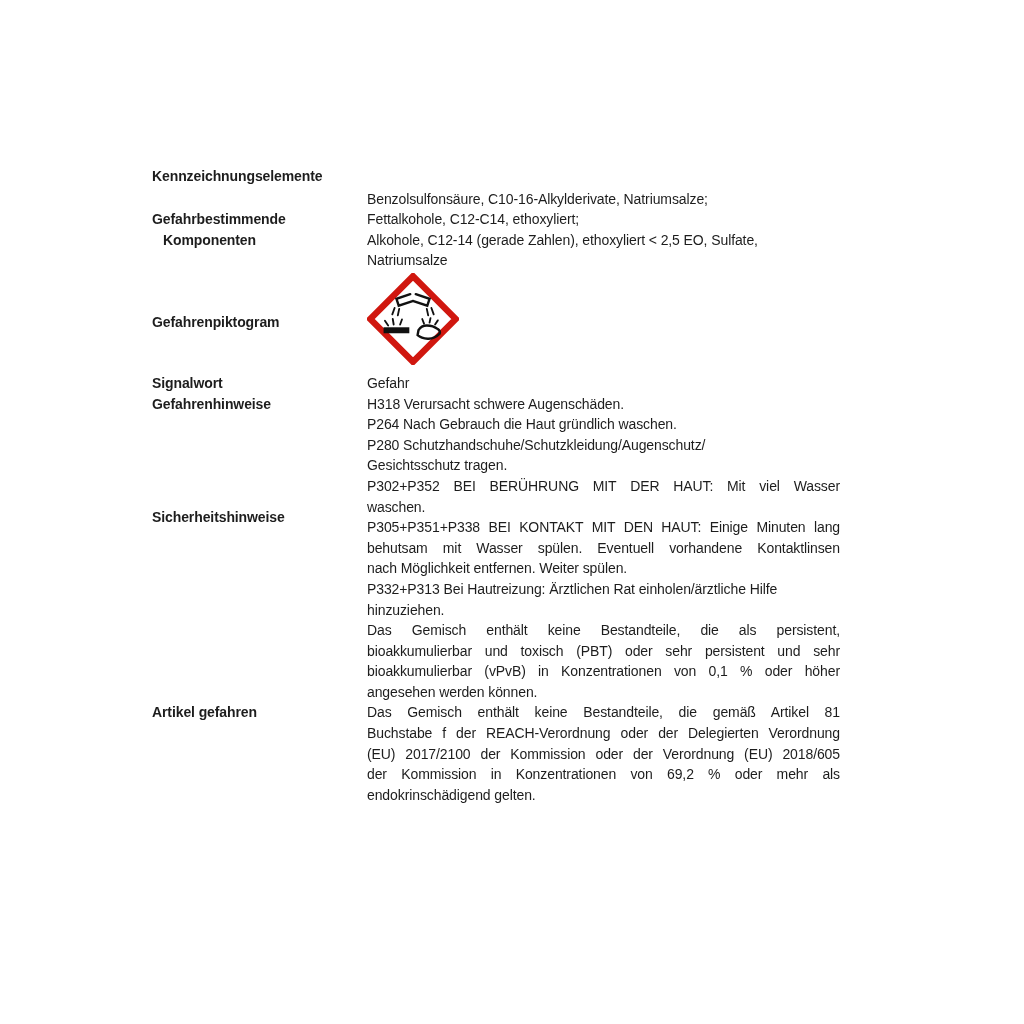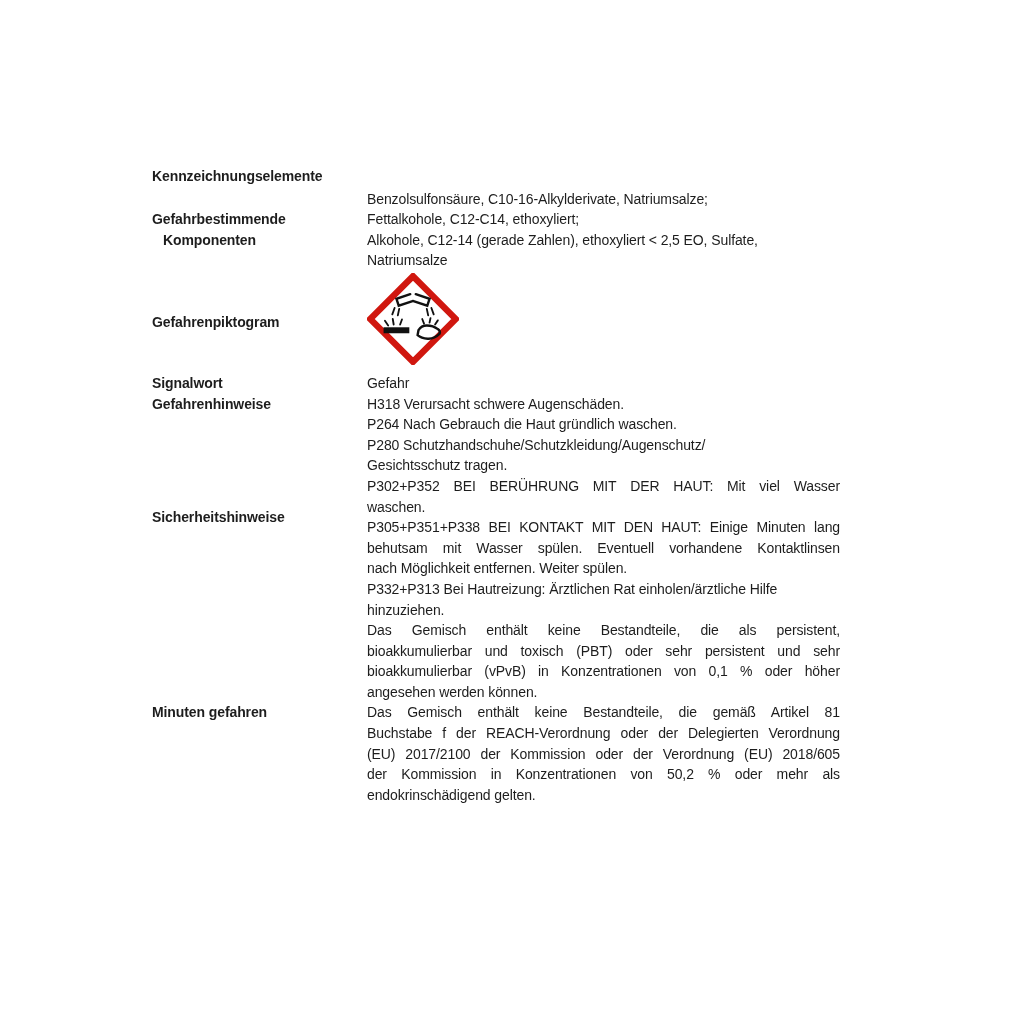--- a/index.html
+++ b/index.html
@@ -102,28 +102,28 @@
       <div class="ln j">P305+P351+P338 BEI KONTAKT MIT DEN HAUT: Einige Minuten lang</div>
       <div class="ln j">behutsam mit Wasser spülen. Eventuell vorhandene Kontaktlinsen</div>
       <div class="ln">nach Möglichkeit entfernen. Weiter spülen.</div>
       <div class="ln">P332+P313 Bei Hautreizung: Ärztlichen Rat einholen/ärztliche Hilfe</div>
       <div class="ln">hinzuziehen.</div>
     </div>
   </div>
 
   <div class="row">
     <div class="lbl">
-      <div class="ln">Minuten gefahren</div>
+      <div class="ln">Artikel gefahren</div>
     </div>
     <div class="val">
       <div class="ln j">Das Gemisch enthält keine Bestandteile, die als persistent,</div>
       <div class="ln j">bioakkumulierbar und toxisch (PBT) oder sehr persistent und sehr</div>
       <div class="ln j">bioakkumulierbar (vPvB) in Konzentrationen von 0,1 % oder höher</div>
       <div class="ln">angesehen werden können.</div>
       <div class="ln j">Das Gemisch enthält keine Bestandteile, die gemäß Artikel 81</div>
       <div class="ln j">Buchstabe f der REACH-Verordnung oder der Delegierten Verordnung</div>
       <div class="ln j">(EU) 2017/2100 der Kommission oder der Verordnung (EU) 2018/605</div>
-      <div class="ln j">der Kommission in Konzentrationen von 50,2 % oder mehr als</div>
+      <div class="ln j">der Kommission in Konzentrationen von 69,2 % oder mehr als</div>
       <div class="ln">endokrinschädigend gelten.</div>
     </div>
   </div>
 
 </main>
 
 </body></html>

